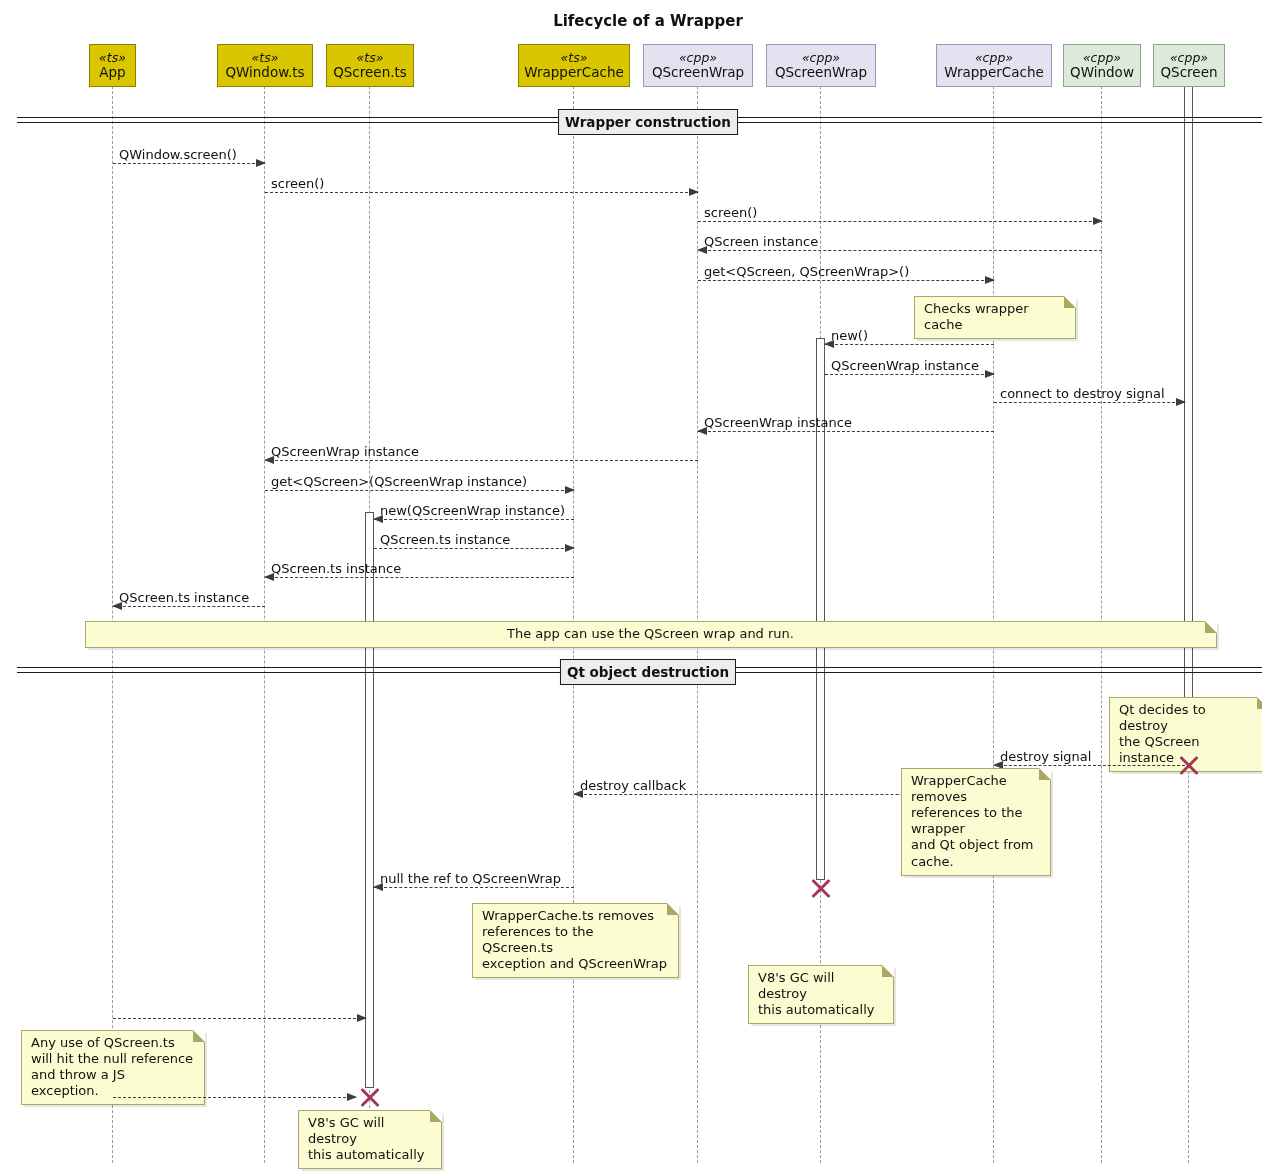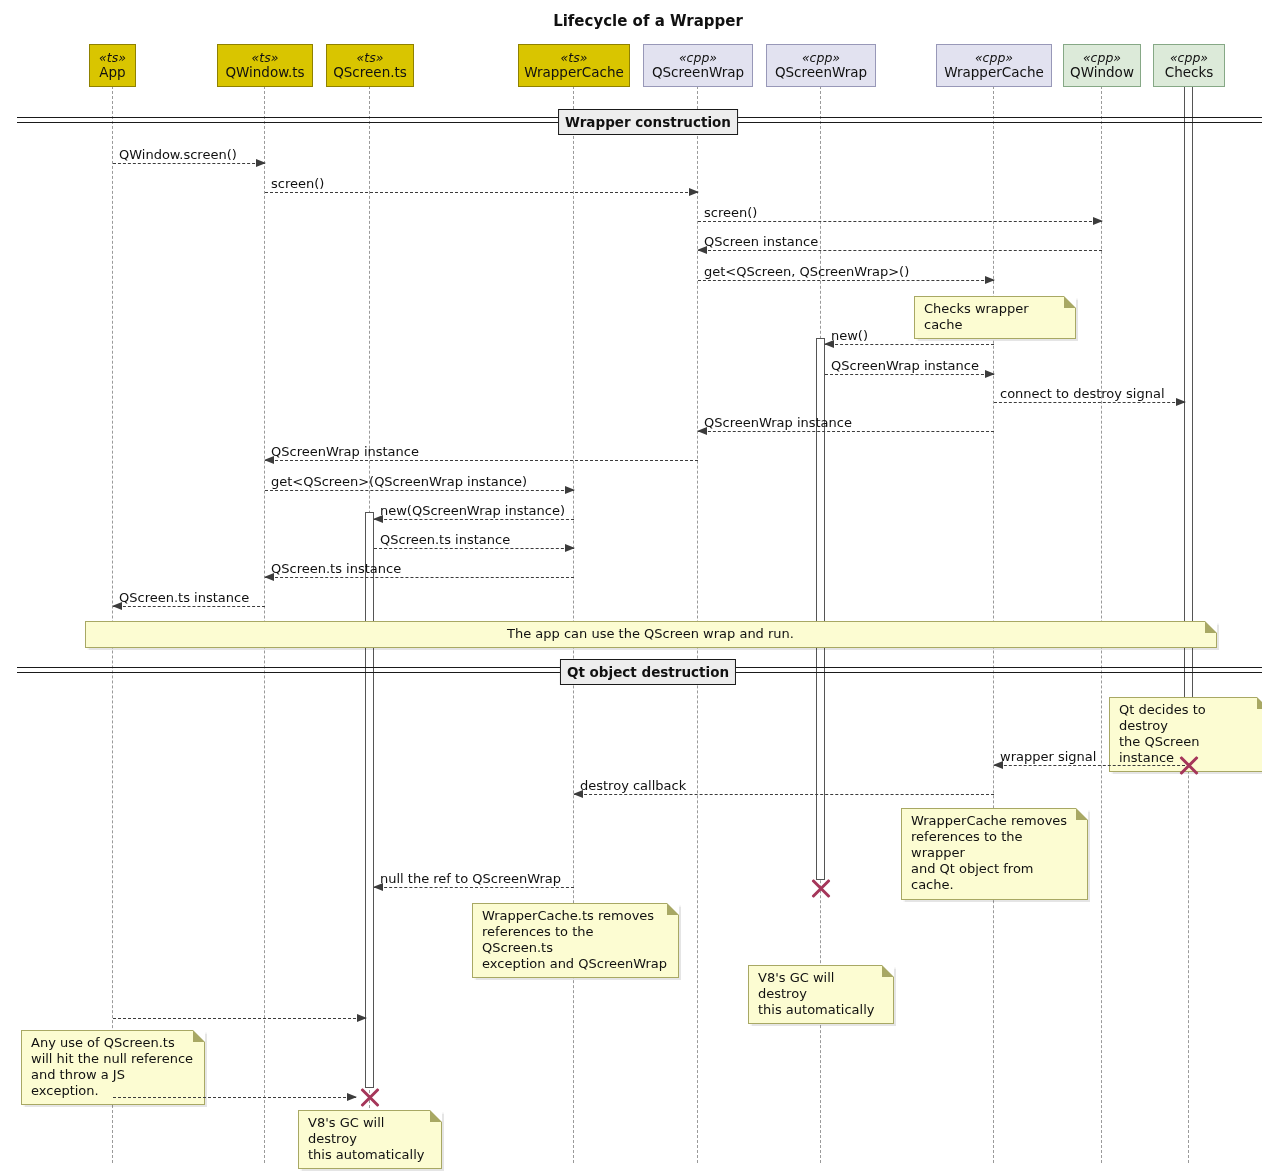--- a/index.html
+++ b/index.html
@@ -121,21 +121,21 @@
   <div class="pbox cpp" style="left:919px; width:116px">
     <span class="stereo">«cpp»</span>
     <span class="pname">WrapperCache</span>
   </div>
   <div class="pbox qt" style="left:1046px; width:78px">
     <span class="stereo">«cpp»</span>
     <span class="pname">QWindow</span>
   </div>
   <div class="pbox qt" style="left:1136px; width:72px">
     <span class="stereo">«cpp»</span>
-    <span class="pname">Checks</span>
+    <span class="pname">QScreen</span>
   </div>
 
   <div class="divlines" style="top:117px"></div>
   <div class="divlabel" style="top:109px">Wrapper construction</div>
 
   <div class="msg" style="left:96px; top:163px; width:152px">
     <span class="mlabel">QWindow.screen()</span>
     <span class="head r"></span>
   </div>
   <div class="msg" style="left:248px; top:192px; width:433px">
@@ -198,29 +198,29 @@
   <div class="note center" style="left:68px; top:621px; width:1132px">The app can use the QScreen wrap and run.</div>
   <div class="note" style="left:897px; top:296px; width:162px">Checks wrapper cache</div>
 
   <div class="divlines" style="top:667px"></div>
   <div class="divlabel" style="top:659px">Qt object destruction</div>
 
   <div class="note" style="left:1092px; top:697px; width:160px">Qt decides to destroy
 the QScreen instance</div>
 
   <div class="msg" style="left:977px; top:765px; width:191px">
-    <span class="mlabel">wrapper signal</span>
+    <span class="mlabel">destroy signal</span>
     <span class="head l"></span>
   </div>
   <div class="msg" style="left:557px; top:794px; width:420px">
     <span class="mlabel">destroy callback</span>
     <span class="head l"></span>
   </div>
 
-  <div class="note" style="left:884px; top:808px; width:187px">WrapperCache removes
+  <div class="note" style="left:884px; top:768px; width:150px">WrapperCache removes
 references to the wrapper
 and Qt object from cache.</div>
 
   <div class="msg" style="left:357px; top:887px; width:200px">
     <span class="mlabel">null the ref to QScreenWrap</span>
     <span class="head l"></span>
   </div>
 
   <div class="note" style="left:455px; top:903px; width:207px">WrapperCache.ts removes
 references to the QScreen.ts

